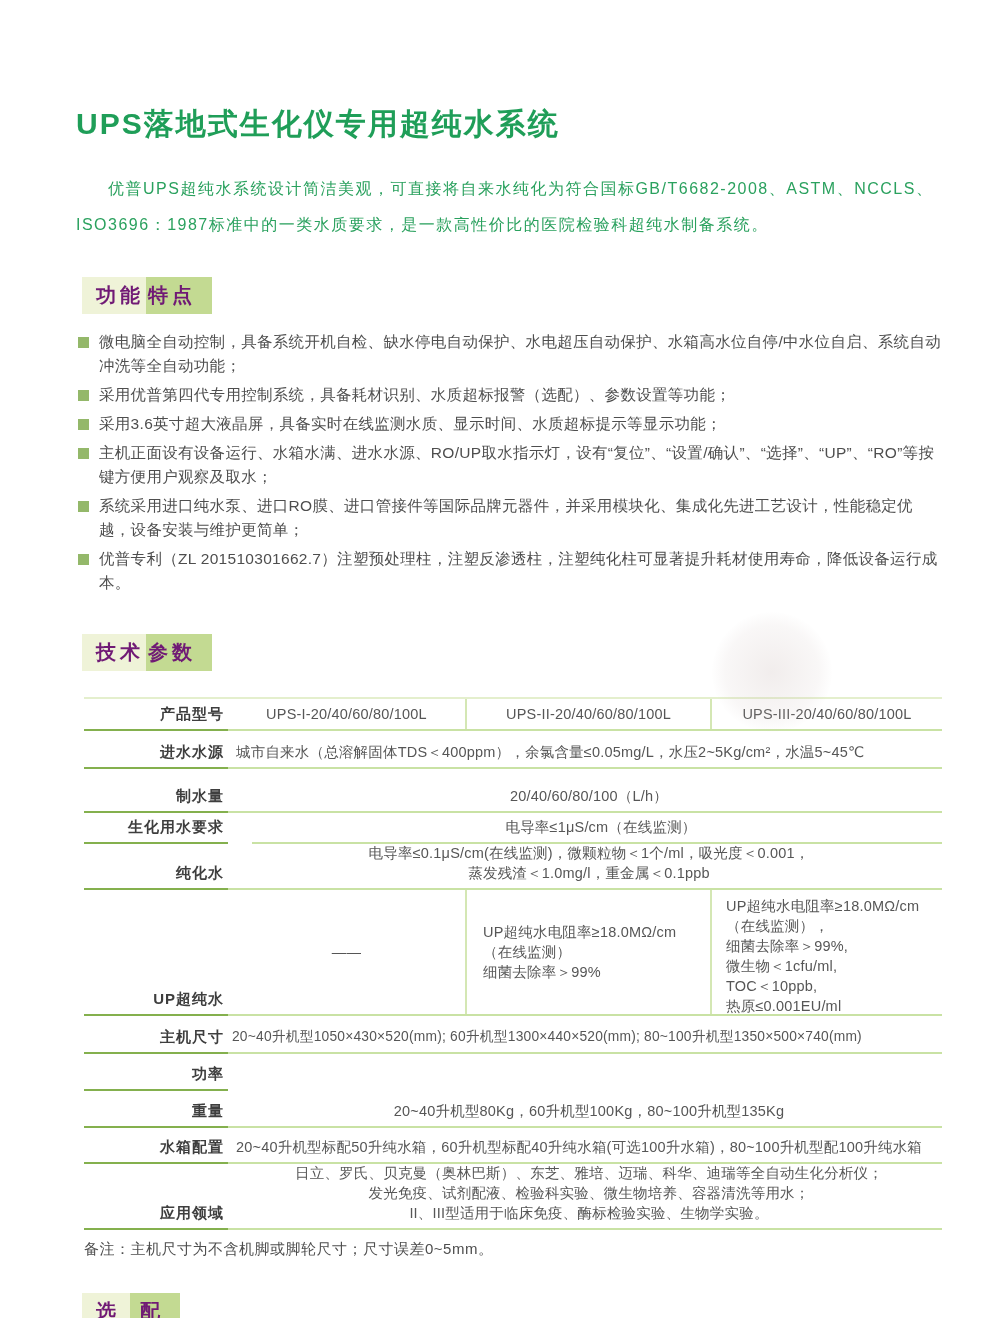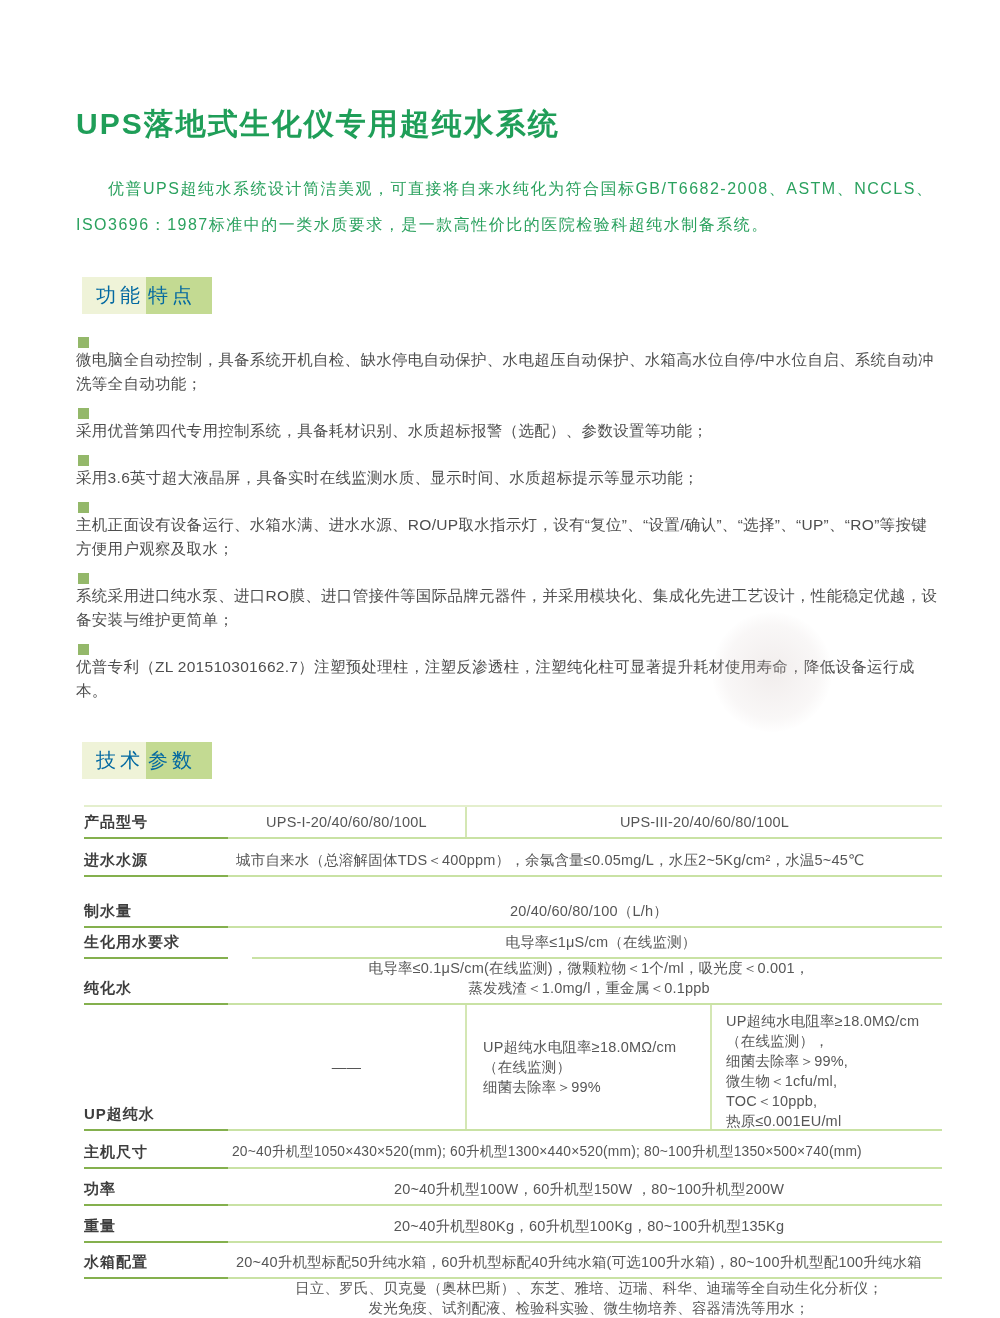--- a/index.html
+++ b/index.html
@@ -18,57 +18,57 @@
     margin:104px 0 0 0;
     font-size:30px;font-weight:bold;
     color:#1f9e58;letter-spacing:2px;
   }
   .intro{
     margin:26px 0 0 0;
     font-size:16px;line-height:36px;letter-spacing:1.5px;
     color:#2aa15e;text-indent:2em;
   }
   
-  .sec-head{display:inline-flex;margin:34px 4px 0 6px;font-size:20px;font-weight:normal;color:#0369a1;letter-spacing:4px;}
+  .sec-head{display:inline-flex;margin:34px 4px 0 6px;font-size:20px;font-weight:bold;color:#701a75;letter-spacing:4px;}
   .sh-pre{background:#eff3d8;padding:5px 2px 5px 14px;}
   .sh-hl{background:#c3da92;padding:5px 16px 5px 2px;}
   .sec-head.spaced .sh-pre{padding-right:10px;}
   .sec-head.spaced .sh-hl{padding-left:10px;}
   
   .features{list-style:none;margin:16px 0 0 0;padding:0;}
-  .features li{display:flex;margin:0 0 5px 0;flex-direction:column;}
+  .features li{display:flex;margin:0 0 5px 0;}
   .sq{flex:0 0 auto;width:11px;height:11px;background:#94b86a;margin:7px 10px 0 2px;}
   .ftext{font-size:15.5px;line-height:24px;color:#4e4e4e;letter-spacing:0.3px;}
   
   .spec-table{margin:26px 0 0 8px;}
   .srow{display:flex;align-items:flex-end;}
   .srow.first{border-top:2px solid #e4efcd;}
   .slabel{
-    flex:0 0 140px;
+    flex:0 0 140px;text-align:right;
     font-size:15px;font-weight:bold;color:#3e3e3e;
     padding:0 4px 5px 0;letter-spacing:1px;
     border-bottom:2px solid #84b04e;
   }
   .sval{
     flex:1 1 auto;align-self:stretch;
     display:flex;flex-direction:column;justify-content:flex-end;
     border-bottom:2px solid #c9e2a4;
     font-size:14.5px;color:#565656;line-height:20px;
     padding:0 0 5px 8px;white-space:pre-line;letter-spacing:0.2px;
   }
   .sval.vcols{flex-direction:row;padding:0;justify-content:flex-start;}
   .vcol{white-space:pre-line;box-sizing:border-box;}
   .vcol.c0{flex:0 0 237px;}
   .vcol.c1{flex:0 0 245px;border-left:2px solid #d4e7b4;}
   .vcol.c2{flex:1 1 auto;border-left:2px solid #d4e7b4;}
   
   .r0{height:32px;}
   .r0 .vcol{display:flex;align-items:flex-end;justify-content:center;padding-bottom:5px;}
   .r1{height:38px;}
-  .r2{height:51px;}
+  .r2{height:44px;}
   .r2 .sval,.r3 .sval,.r4 .sval,.r7 .sval,.r8 .sval,.r10 .sval{text-align:center;}
   .r3{height:31px;gap:24px;}
   .r4{height:46px;}
   .r5{height:126px;}
   .r5 .c0{display:flex;align-items:center;justify-content:center;}
   .r5 .c1{display:flex;flex-direction:column;justify-content:center;padding-left:16px;}
   .r5 .c2{padding:6px 0 4px 14px;}
   .r6{height:38px;}
   .r6 .sval{font-size:13.8px;padding-left:4px;}
   .r7{height:37px;}
@@ -125,21 +125,21 @@
     </ul>
 
   <div class="sec-head">
       <span class="sh-pre">技术</span>
       <span class="sh-hl">参数</span>
     </div>
 
   <div class="spec-table" id="spec-table">
       <div class="srow r0 first">
         <div class="slabel">产品型号</div>
-        <div class="sval vcols"><div class="vcol c0">UPS-I-20/40/60/80/100L</div><div class="vcol c2">UPS-III-20/40/60/80/100L</div></div>
+        <div class="sval vcols"><div class="vcol c0">UPS-I-20/40/60/80/100L</div><div class="vcol c1">UPS-II-20/40/60/80/100L</div><div class="vcol c2">UPS-III-20/40/60/80/100L</div></div>
       </div>
       <div class="srow r1">
         <div class="slabel">进水水源</div>
         <div class="sval">城市自来水（总溶解固体TDS＜400ppm），余氯含量≤0.05mg/L，水压2~5Kg/cm²，水温5~45℃</div>
       </div>
       <div class="srow r2">
         <div class="slabel">制水量</div>
         <div class="sval">20/40/60/80/100（L/h）</div>
       </div>
       <div class="srow r3">
@@ -161,21 +161,20 @@
 微生物＜1cfu/ml,
 TOC＜10ppb,
 热原≤0.001EU/ml</div></div>
       </div>
       <div class="srow r6">
         <div class="slabel">主机尺寸</div>
         <div class="sval">20~40升机型1050×430×520(mm); 60升机型1300×440×520(mm); 80~100升机型1350×500×740(mm)</div>
       </div>
       <div class="srow r7">
         <div class="slabel">功率</div>
-        <div class="sval">20~40升机型100W，60升机型150W ，80~100升机型200W</div>
       </div>
       <div class="srow r8">
         <div class="slabel">重量</div>
         <div class="sval">20~40升机型80Kg，60升机型100Kg，80~100升机型135Kg</div>
       </div>
       <div class="srow r9">
         <div class="slabel">水箱配置</div>
         <div class="sval">20~40升机型标配50升纯水箱，60升机型标配40升纯水箱(可选100升水箱)，80~100升机型配100升纯水箱</div>
       </div>
       <div class="srow r10">

